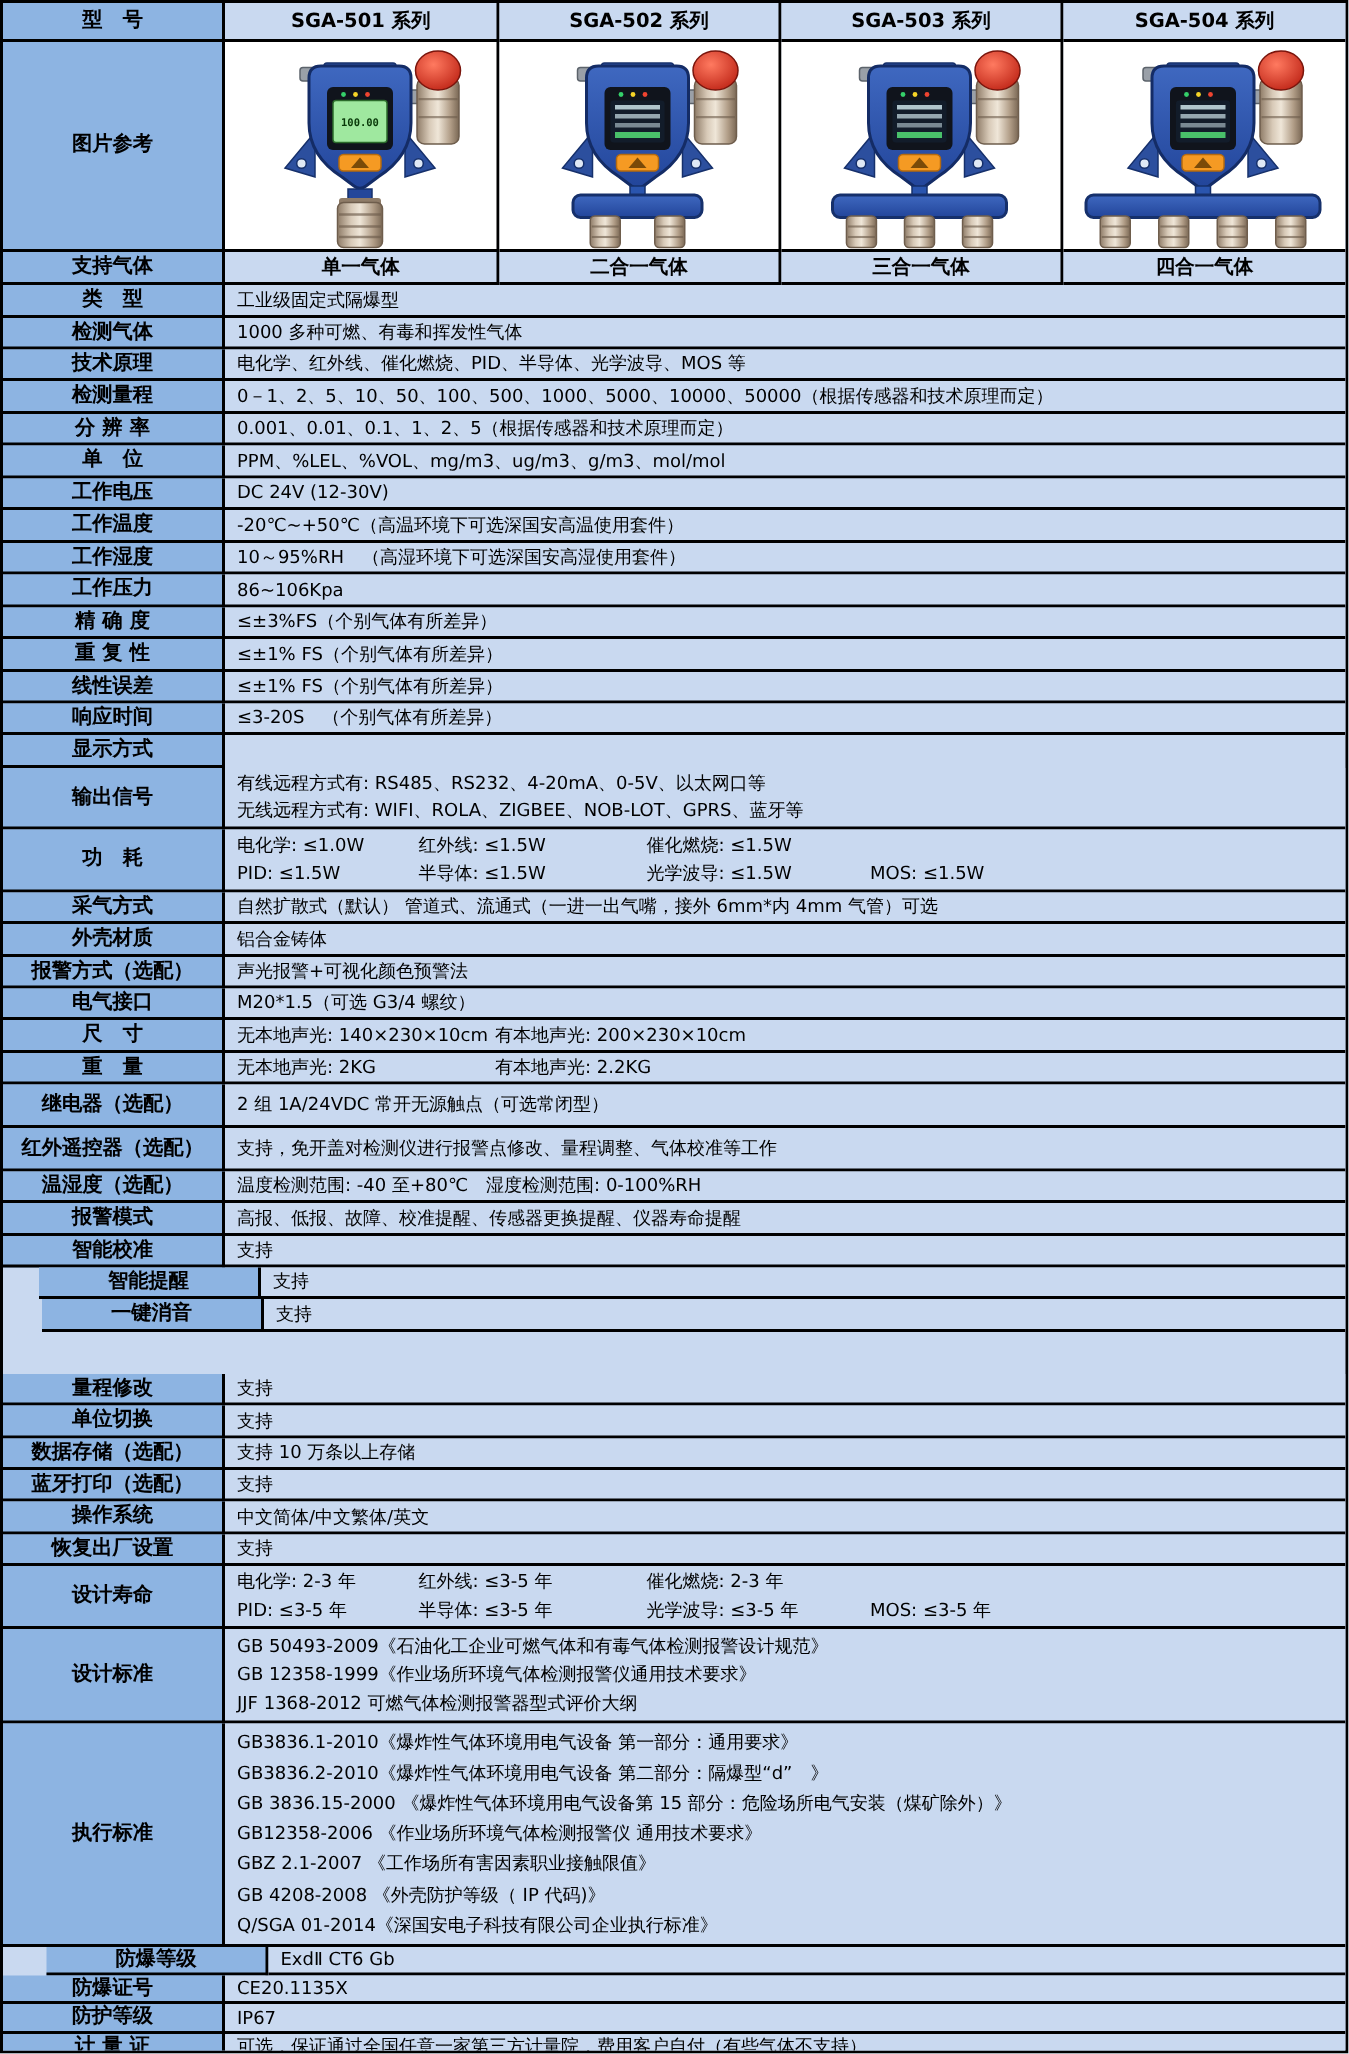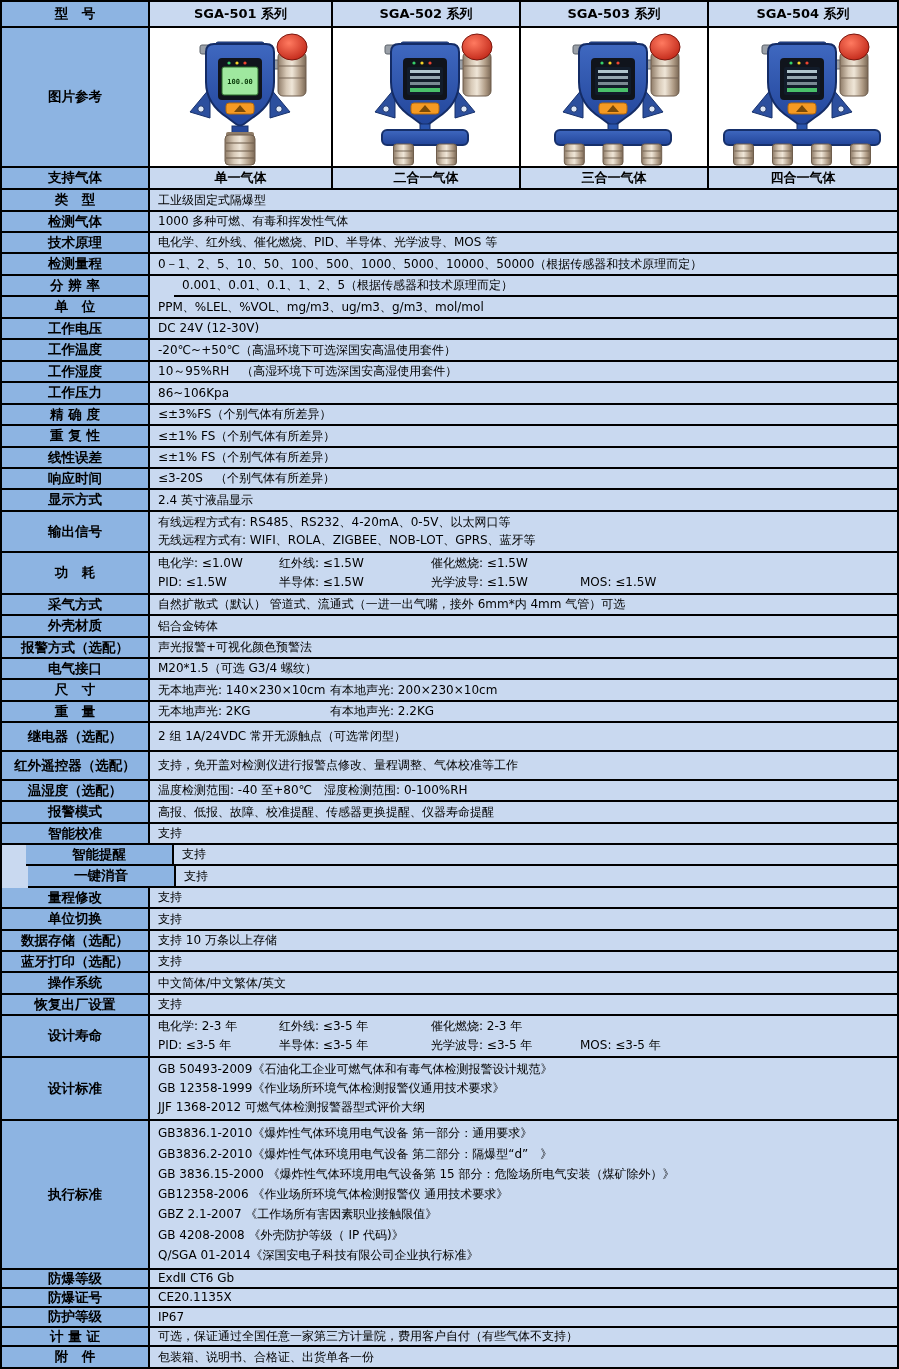--- a/index.html
+++ b/index.html
@@ -275,21 +275,21 @@
         <div class="valuecell">
           <div class="vline">电化学、红外线、催化燃烧、PID、半导体、光学波导、MOS 等</div>
         </div>
       </div>
       <div class="specrow" style="height: 22px;">
         <div class="labelcell">检测量程</div>
         <div class="valuecell">
           <div class="vline">0－1、2、5、10、50、100、500、1000、5000、10000、50000（根据传感器和技术原理而定）</div>
         </div>
       </div>
-      <div class="specrow" style="height: 21px; gap: 24px;">
+      <div class="specrow" style="height: 21px;">
         <div class="labelcell">分 辨 率</div>
         <div class="valuecell">
           <div class="vline">0.001、0.01、0.1、1、2、5（根据传感器和技术原理而定）</div>
         </div>
       </div>
       <div class="specrow" style="height: 22px;">
         <div class="labelcell">单　位</div>
         <div class="valuecell">
           <div class="vline">PPM、%LEL、%VOL、mg/m3、ug/m3、g/m3、mol/mol</div>
         </div>
@@ -337,23 +337,20 @@
         </div>
       </div>
       <div class="specrow" style="height: 21px;">
         <div class="labelcell">响应时间</div>
         <div class="valuecell">
           <div class="vline">≤3-20S　（个别气体有所差异）</div>
         </div>
       </div>
       <div class="specrow" style="height: 22px;">
         <div class="labelcell">显示方式</div>
-        <div class="valuecell">
-          <div class="vline">2.4 英寸液晶显示</div>
-        </div>
       </div>
       <div class="specrow" style="height: 41px;">
         <div class="labelcell">输出信号</div>
         <div class="valuecell">
           <div class="vline">有线远程方式有: RS485、RS232、4-20mA、0-5V、以太网口等</div>
           <div class="vline">无线远程方式有: WIFI、ROLA、ZIGBEE、NOB-LOT、GPRS、蓝牙等</div>
         </div>
       </div>
       <div class="specrow" style="height: 42px;">
         <div class="labelcell">功　耗</div>
@@ -448,21 +445,21 @@
         <div class="valuecell">
           <div class="vline">支持</div>
         </div>
       </div>
       <div class="specrow" style="height: 22px; margin-left: 26px;">
         <div class="labelcell">一键消音</div>
         <div class="valuecell">
           <div class="vline">支持</div>
         </div>
       </div>
-      <div class="specrow" style="height: 21px;">
+      <div class="specrow" style="height: 21px; margin-top: 28px;">
         <div class="labelcell">量程修改</div>
         <div class="valuecell">
           <div class="vline">支持</div>
         </div>
       </div>
       <div class="specrow" style="height: 22px;">
         <div class="labelcell">单位切换</div>
         <div class="valuecell">
           <div class="vline">支持</div>
         </div>
@@ -520,21 +517,21 @@
         <div class="valuecell">
           <div class="vline">GB3836.1-2010《爆炸性气体环境用电气设备 第一部分：通用要求》</div>
           <div class="vline">GB3836.2-2010《爆炸性气体环境用电气设备 第二部分：隔爆型“d”　》</div>
           <div class="vline">GB 3836.15-2000 《爆炸性气体环境用电气设备第 15 部分：危险场所电气安装（煤矿除外）》</div>
           <div class="vline">GB12358-2006 《作业场所环境气体检测报警仪 通用技术要求》</div>
           <div class="vline">GBZ 2.1-2007 《工作场所有害因素职业接触限值》</div>
           <div class="vline">GB 4208-2008 《外壳防护等级（ IP 代码)》</div>
           <div class="vline">Q/SGA 01-2014《深国安电子科技有限公司企业执行标准》</div>
         </div>
       </div>
-      <div class="specrow" style="height: 19px;">
+      <div class="specrow" style="height: 19px; padding-left: 29px;">
         <div class="labelcell">防爆等级</div>
         <div class="valuecell">
           <div class="vline">ExdⅡ CT6 Gb</div>
         </div>
       </div>
       <div class="specrow" style="height: 19px;">
         <div class="labelcell">防爆证号</div>
         <div class="valuecell">
           <div class="vline">CE20.1135X</div>
         </div>

